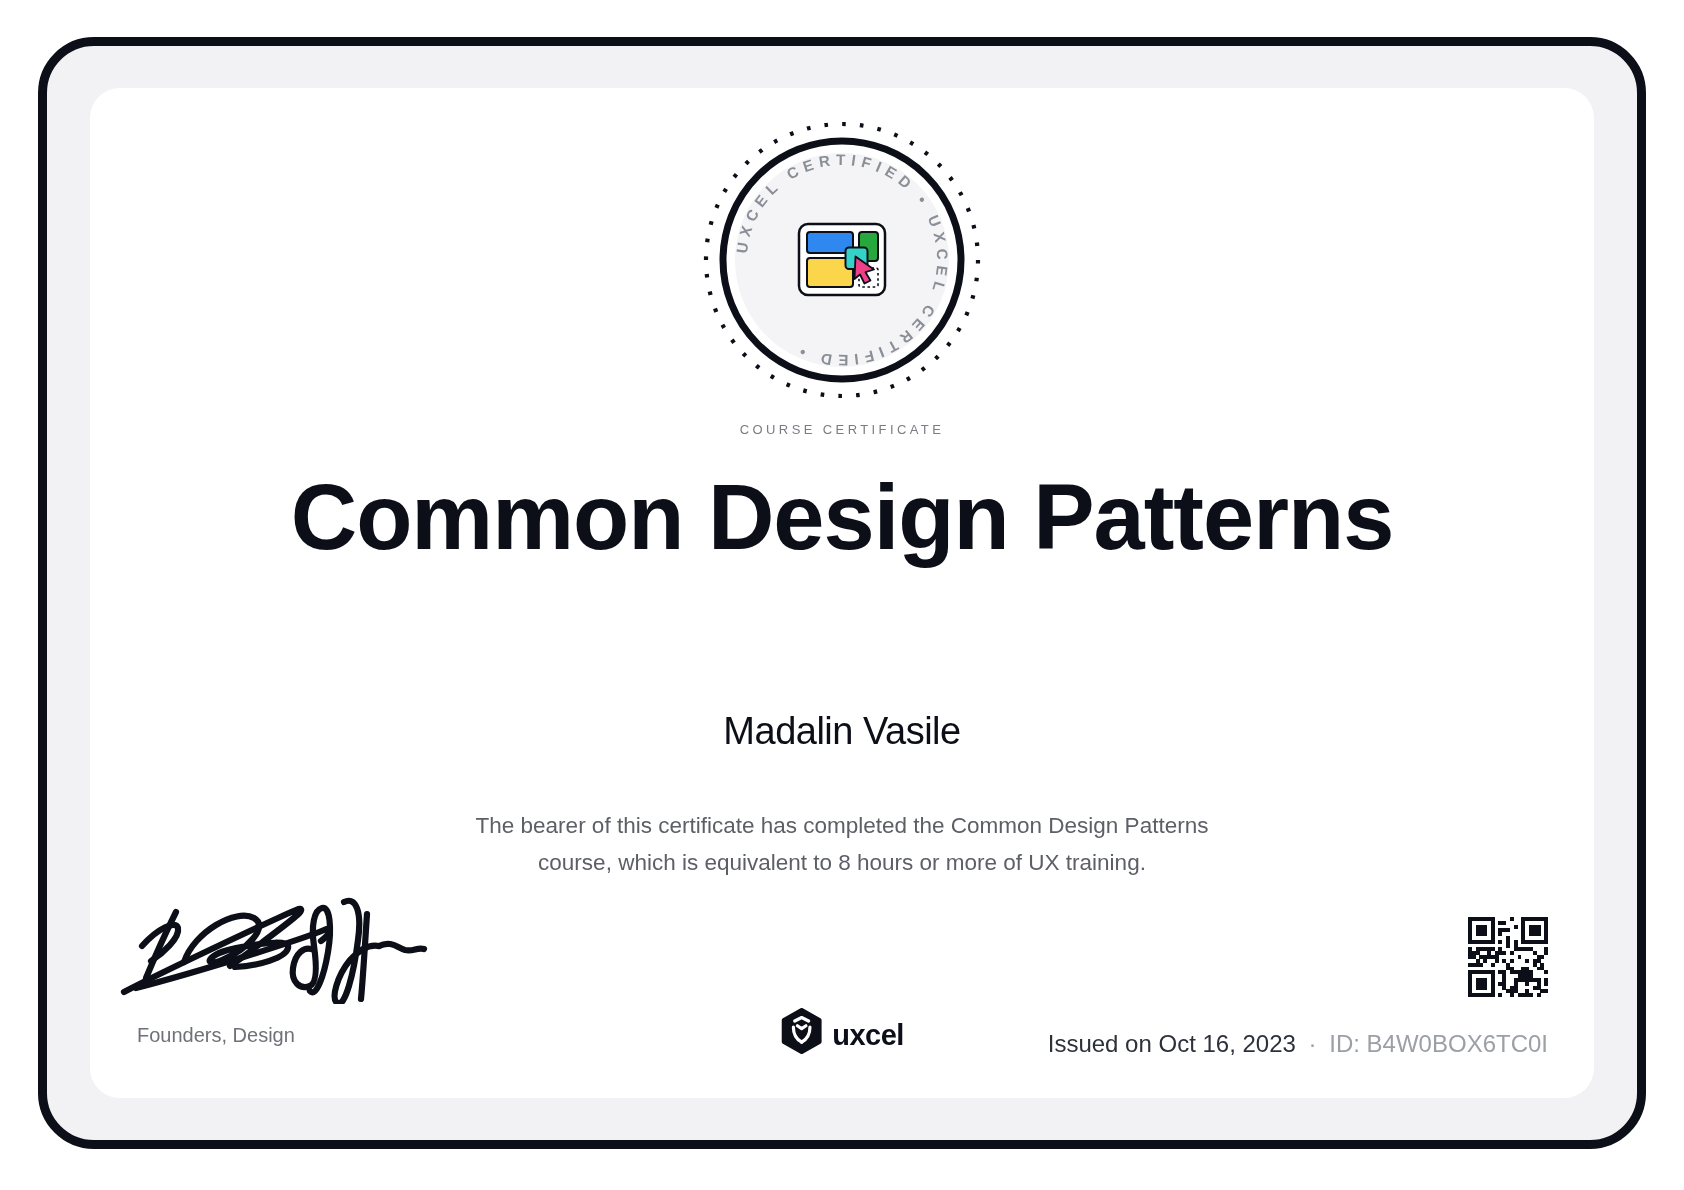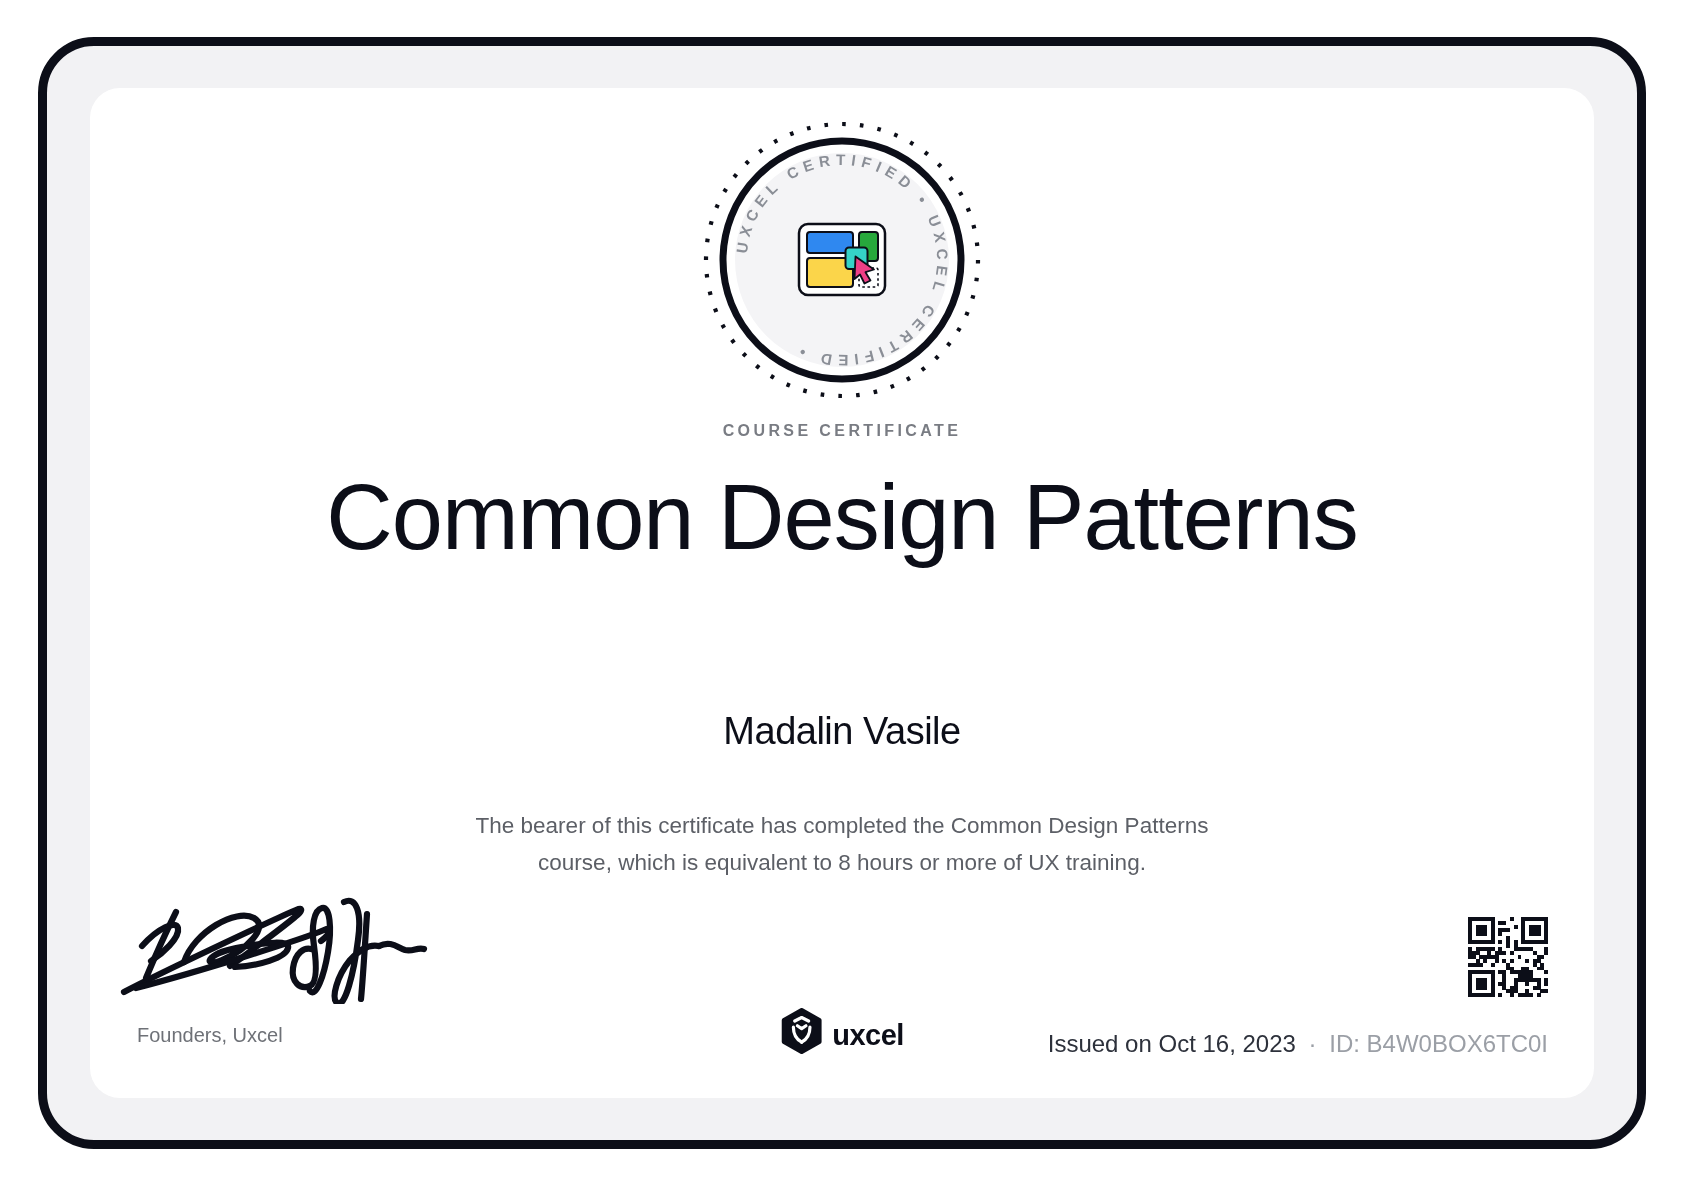--- a/index.html
+++ b/index.html
@@ -5,23 +5,23 @@
   html,body{margin:0;padding:0;background:#ffffff;}
   body{width:1684px;height:1190px;font-family:"Liberation Sans","DejaVu Sans",sans-serif;
        -webkit-font-smoothing:antialiased;}
   .page{position:relative;width:1684px;height:1190px;overflow:hidden;background:#ffffff;}
   .frame{position:absolute;left:38px;top:37px;width:1608px;height:1112px;box-sizing:border-box;
          border:9px solid var(--frame,#0c0e18);border-radius:56px;background:var(--mat,#f2f2f4);}
   .card{position:absolute;left:43px;top:42px;width:1504px;height:1010px;
         background:var(--card,#ffffff);border-radius:30px;}
   .badge{position:absolute;left:612px;top:32px;width:280px;height:280px;}
   .kicker{position:absolute;top:334px;left:0;width:100%;text-align:center;
-          font-size:16px;font-weight:700;letter-spacing:3.4px;color:var(--muted-label,#797c83);}
+          font-size:13px;font-weight:400;letter-spacing:3.4px;color:var(--muted-label,#797c83);}
   .title{position:absolute;top:376px;left:0;width:100%;text-align:center;
-         font-size:92px;line-height:106px;font-weight:400;letter-spacing:-1px;
+         font-size:92px;line-height:106px;font-weight:700;letter-spacing:-1px;
          color:var(--ink,#0c0e18);white-space:nowrap;}
   .issued-label{position:absolute;top:588px;left:0;width:100%;text-align:center;
           font-size:17px;font-weight:700;letter-spacing:3px;color:var(--muted-label,#797c83);}
   .name{position:absolute;top:622px;left:0;width:100%;text-align:center;
         font-size:38px;font-weight:400;letter-spacing:-0.5px;color:var(--ink,#0c0e18);}
   .desc{position:absolute;top:719px;left:0;width:100%;text-align:center;
         font-size:22.5px;line-height:37px;color:var(--body-text,#5c5f66);}
   .signatures{position:absolute;left:28px;top:800px;width:312px;height:116px;}
   .signatures path{fill:none;stroke:var(--ink,#0c0e18);stroke-width:6.2;
         stroke-linecap:round;stroke-linejoin:round;}
@@ -97,21 +97,21 @@
           <path d="M66,74 C76,44 118,20 136,30 C152,39 128,62 104,72 C84,80 88,66 118,60 C150,54 172,52 170,60 C168,70 140,78 117,79"></path>
           <path d="M18,100 C80,84 182,52 206,42 C216,38 212,46 203,53"></path>
         </g>
         <g>
           <path d="M196,62 C186,57 177,66 175,80 C173,94 182,102 192,98 C200,94 198,72 196,58 C193,38 196,22 204,20 C212,18 214,40 210,64 C206,88 198,110 192,103"></path>
           <path d="M226,14 C238,8 244,24 240,52 C236,84 227,121 219,115 C213,110 219,88 232,72 C242,61 252,56 261,58"></path>
           <path d="M249,26 C247,56 245,90 243,111"></path>
           <path d="M261,58 C273,52 280,60 287,62 C295,64 299,59 306,61"></path>
         </g>
       </svg>
-      <div class="founders">Founders, Uxcel</div>
+      <div class="founders">Founders, Design</div>
 
       <div class="brand">
         <svg width="43" height="46" viewBox="0 0 28 30">
           <path class="hex" d="M14,1.5 L25.5,8 V22 L14,28.5 L2.5,22 V8 Z"></path>
           <path class="hexmark" d="M9.5,8.5 L14,6.2 L18.5,8.5"></path>
           <path class="hexmark" d="M8.6,12.5 C8.6,17.3 10.5,20.3 14,22.3"></path>
           <path class="hexmark" d="M19.4,12.5 C19.4,17.3 17.5,20.3 14,22.3"></path>
           <path class="hexmark" d="M11.2,11.6 L14,13.5 L16.8,11.6"></path>
         </svg>
         <span class="brand-word">uxcel</span>

